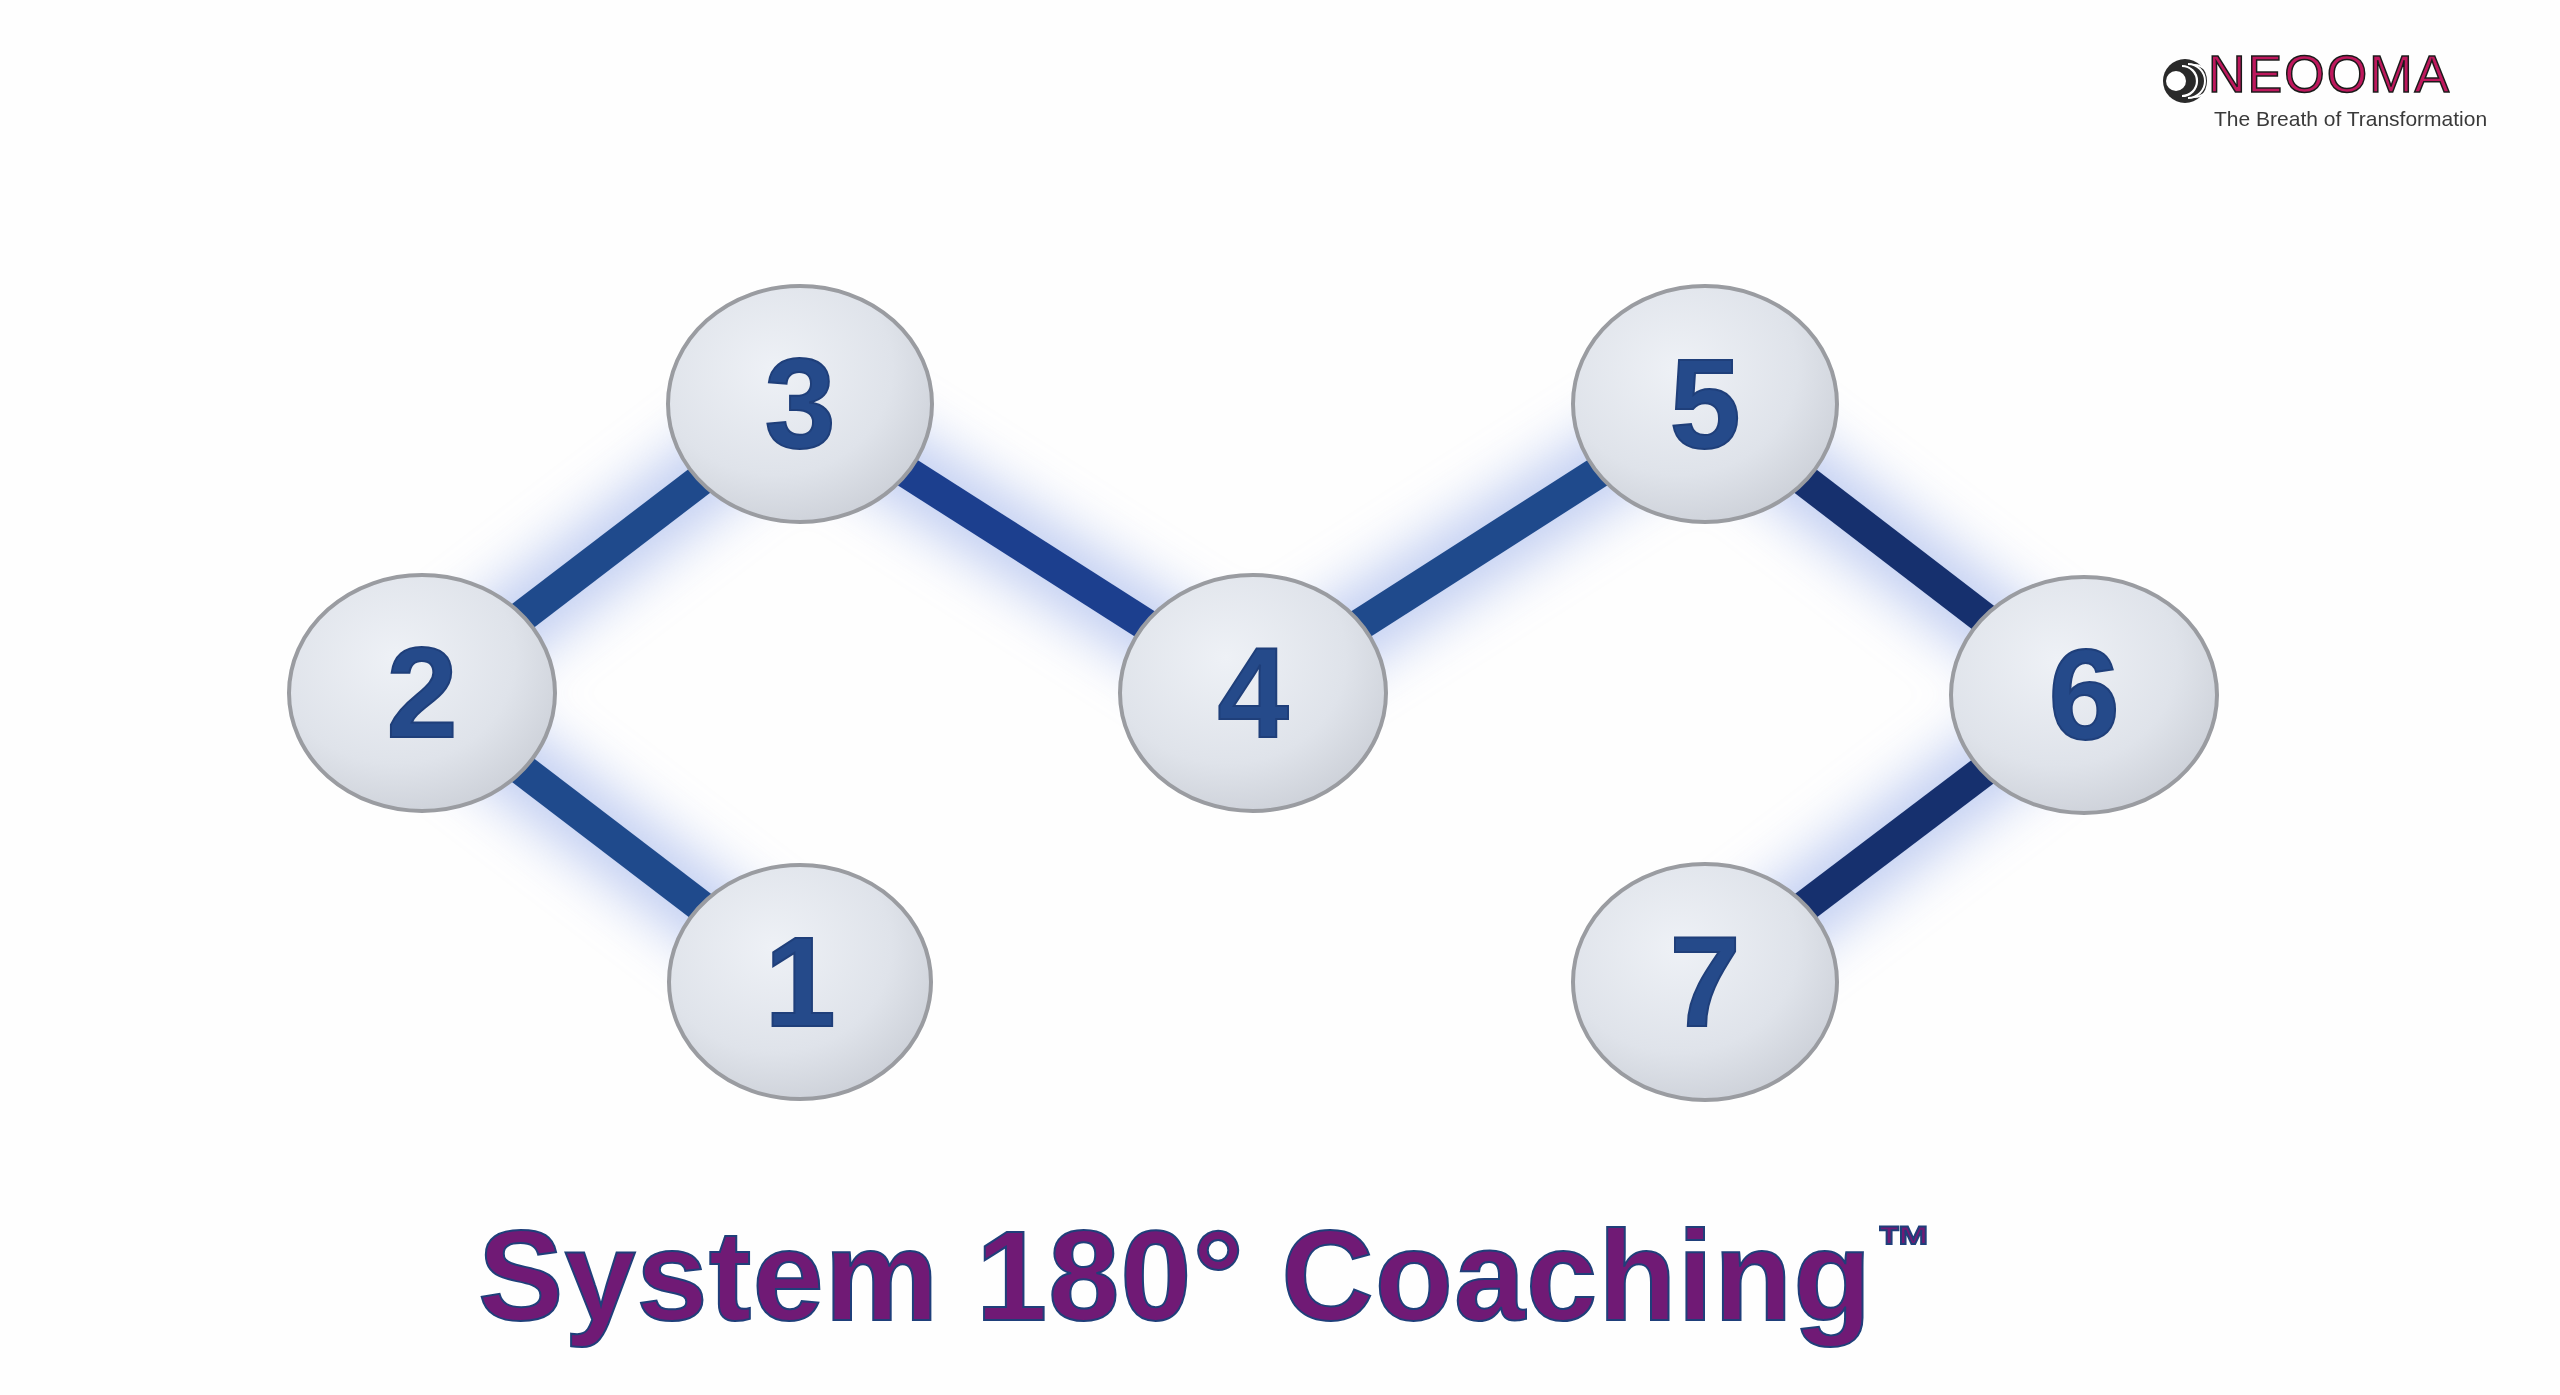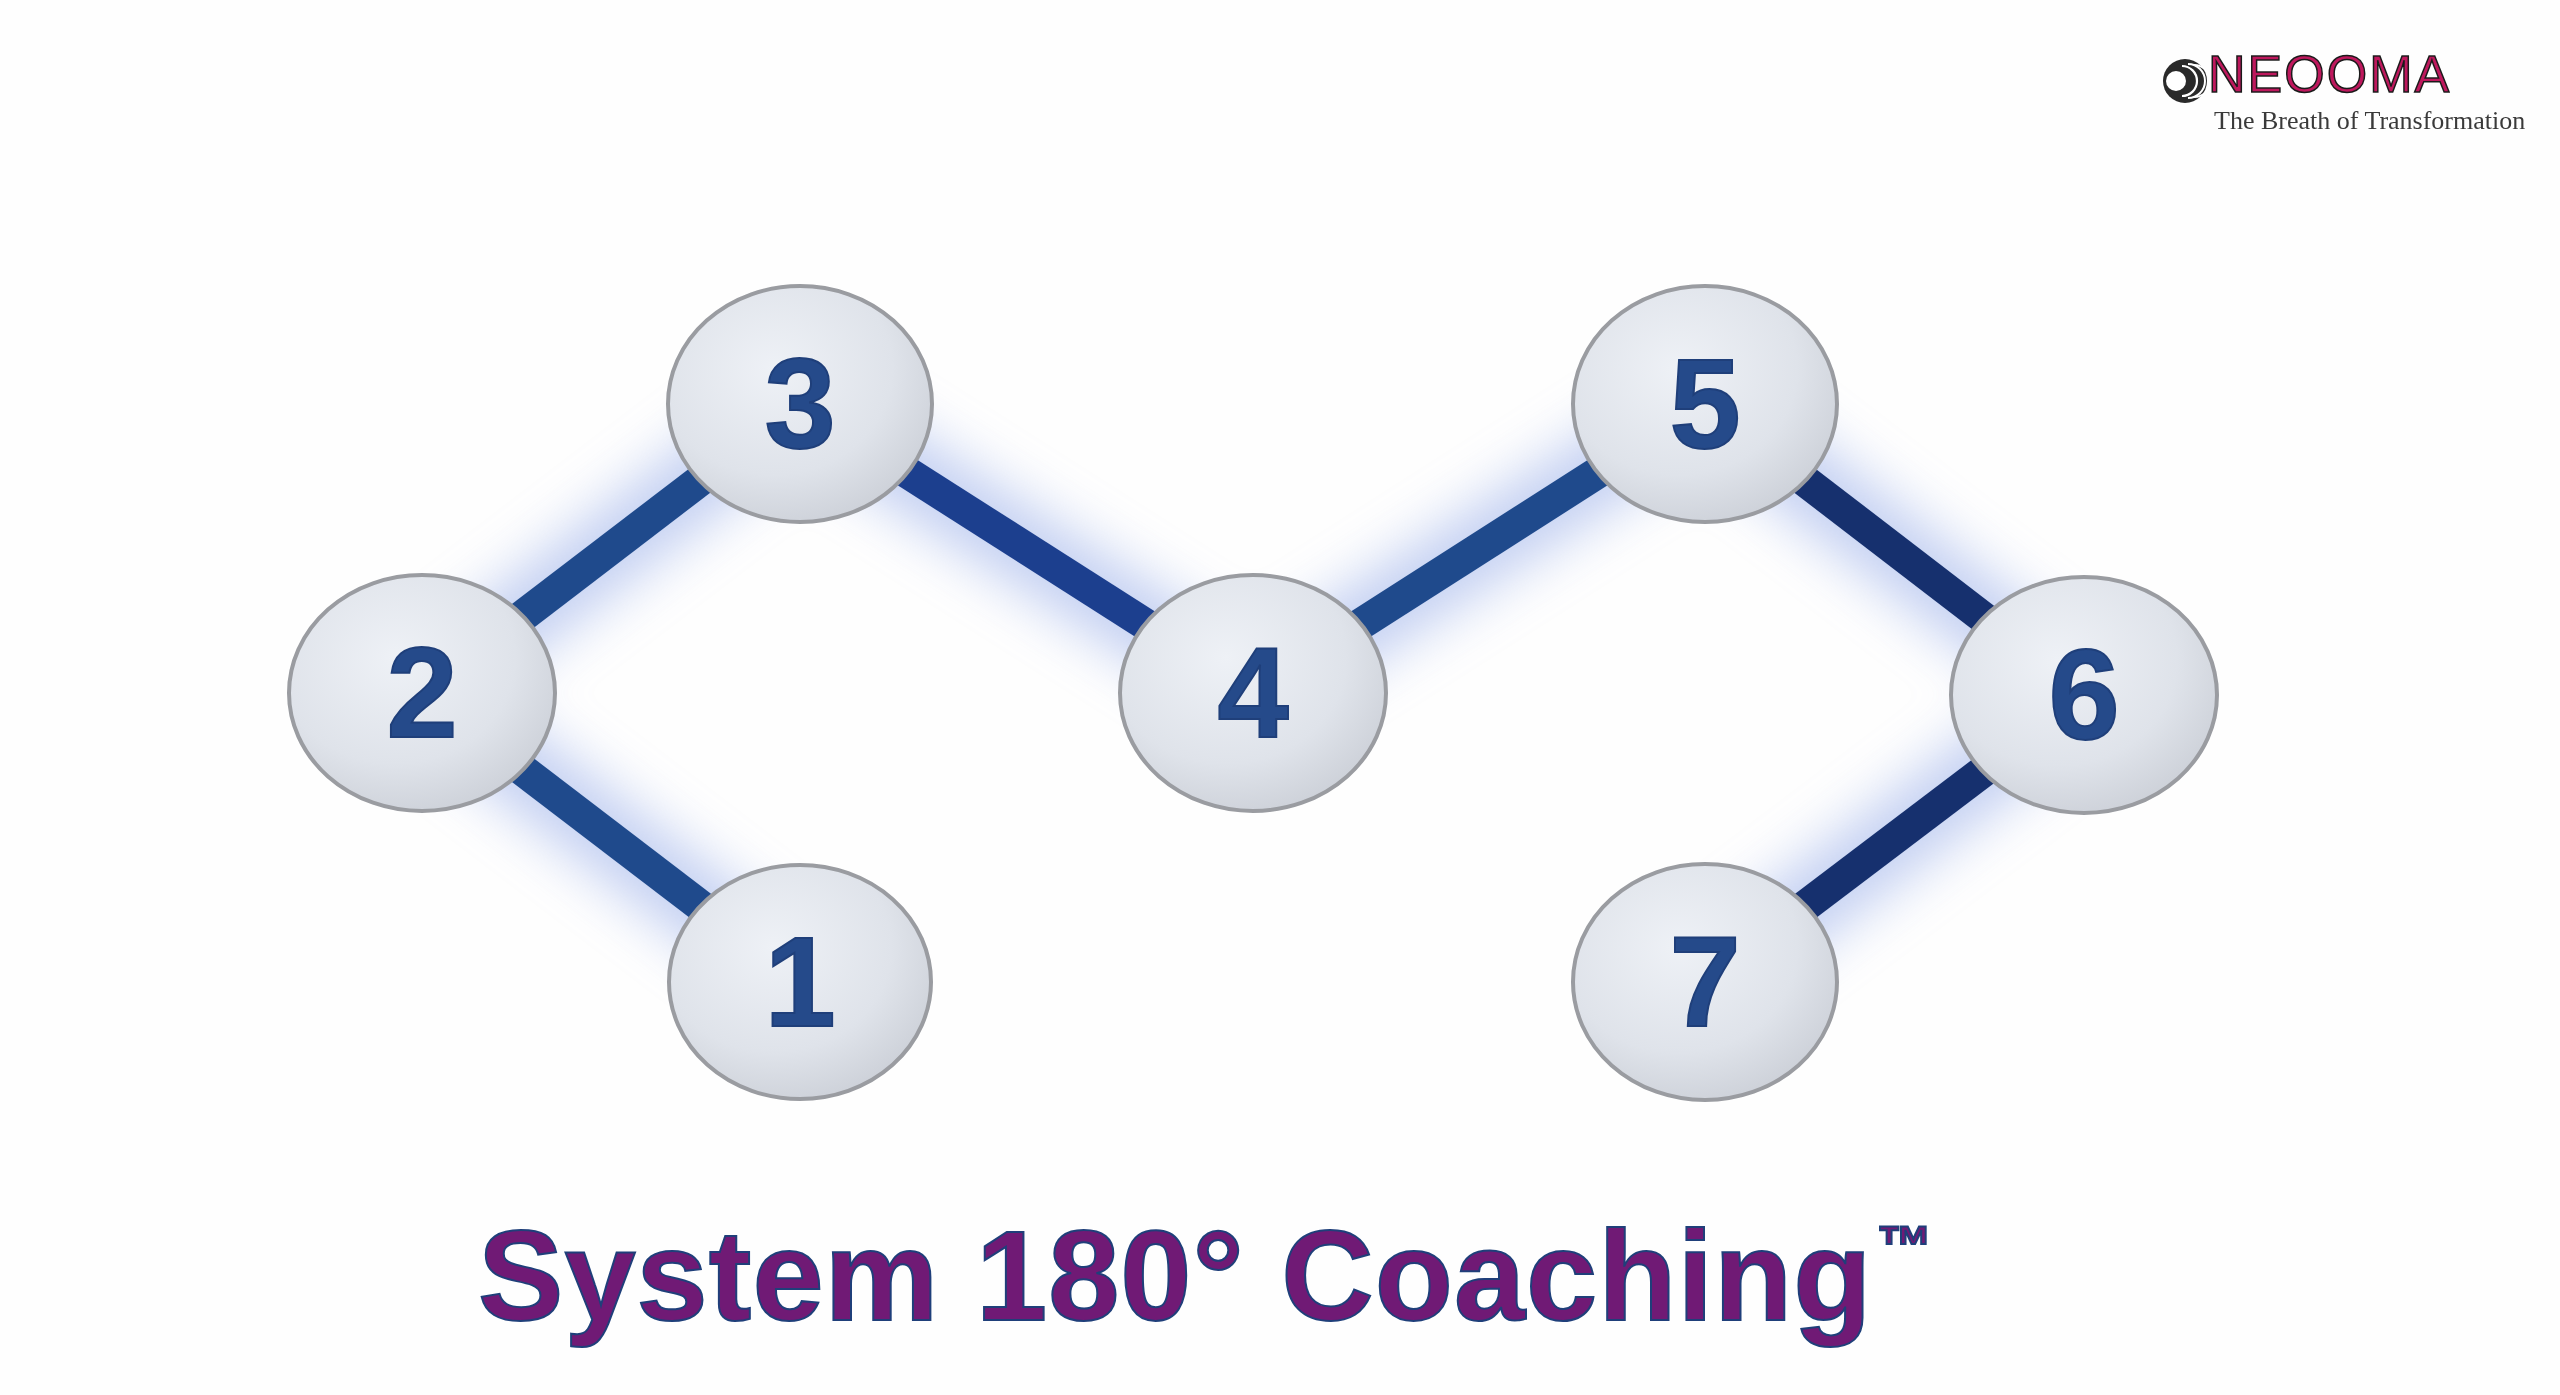--- a/index.html
+++ b/index.html
@@ -57,22 +57,22 @@
       font-weight: normal;
       color: #be185d;
       letter-spacing: 2px;
       line-height: 1;
       -webkit-text-stroke: 1.5px #1a1a1a;
     }
     .logo-tagline {
       position: absolute;
       left: 54px;
       top: 56px;
-      font-family: Liberation Serif, serif;
-      font-size: 26px;
+      font-family: Liberation Sans, sans-serif;
+      font-size: 21px;
       color: #3a3a3a;
       white-space: nowrap;
       line-height: 1;
     }
     .title {
       position: absolute;
       left: 478px;
       top: 1212px;
       font-family: "Liberation Sans", sans-serif;
       font-weight: bold;

